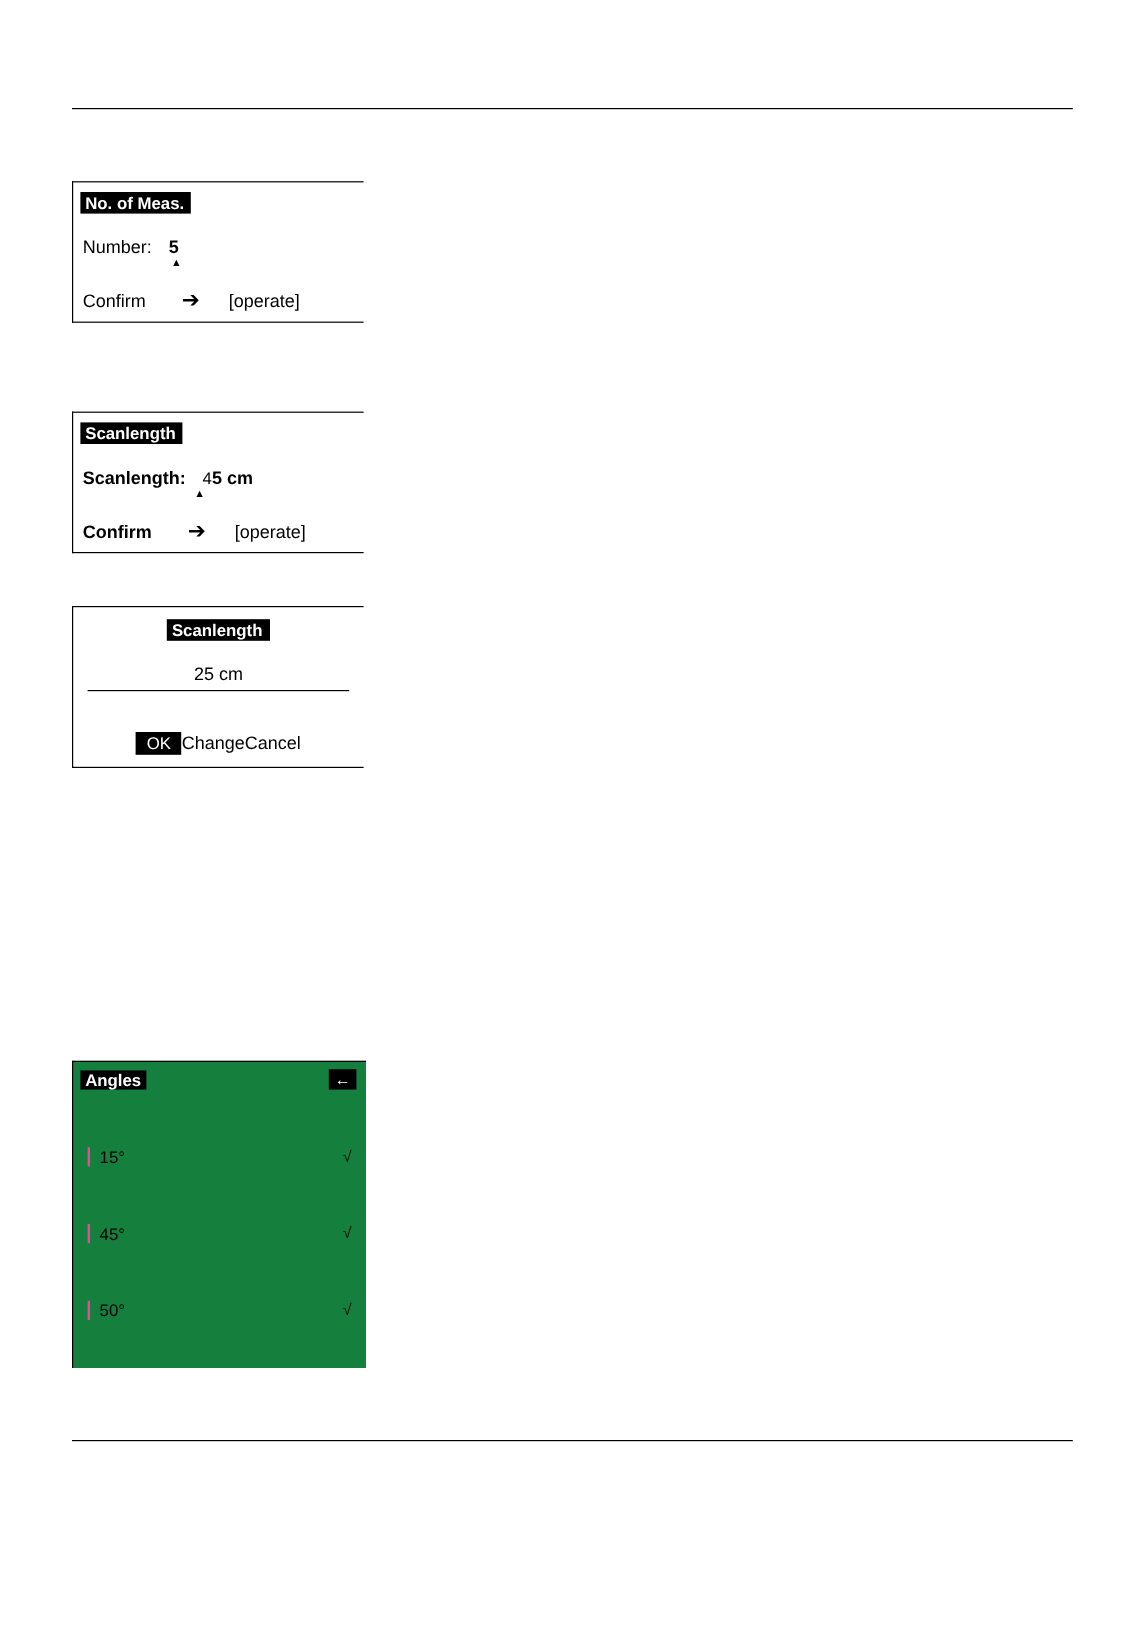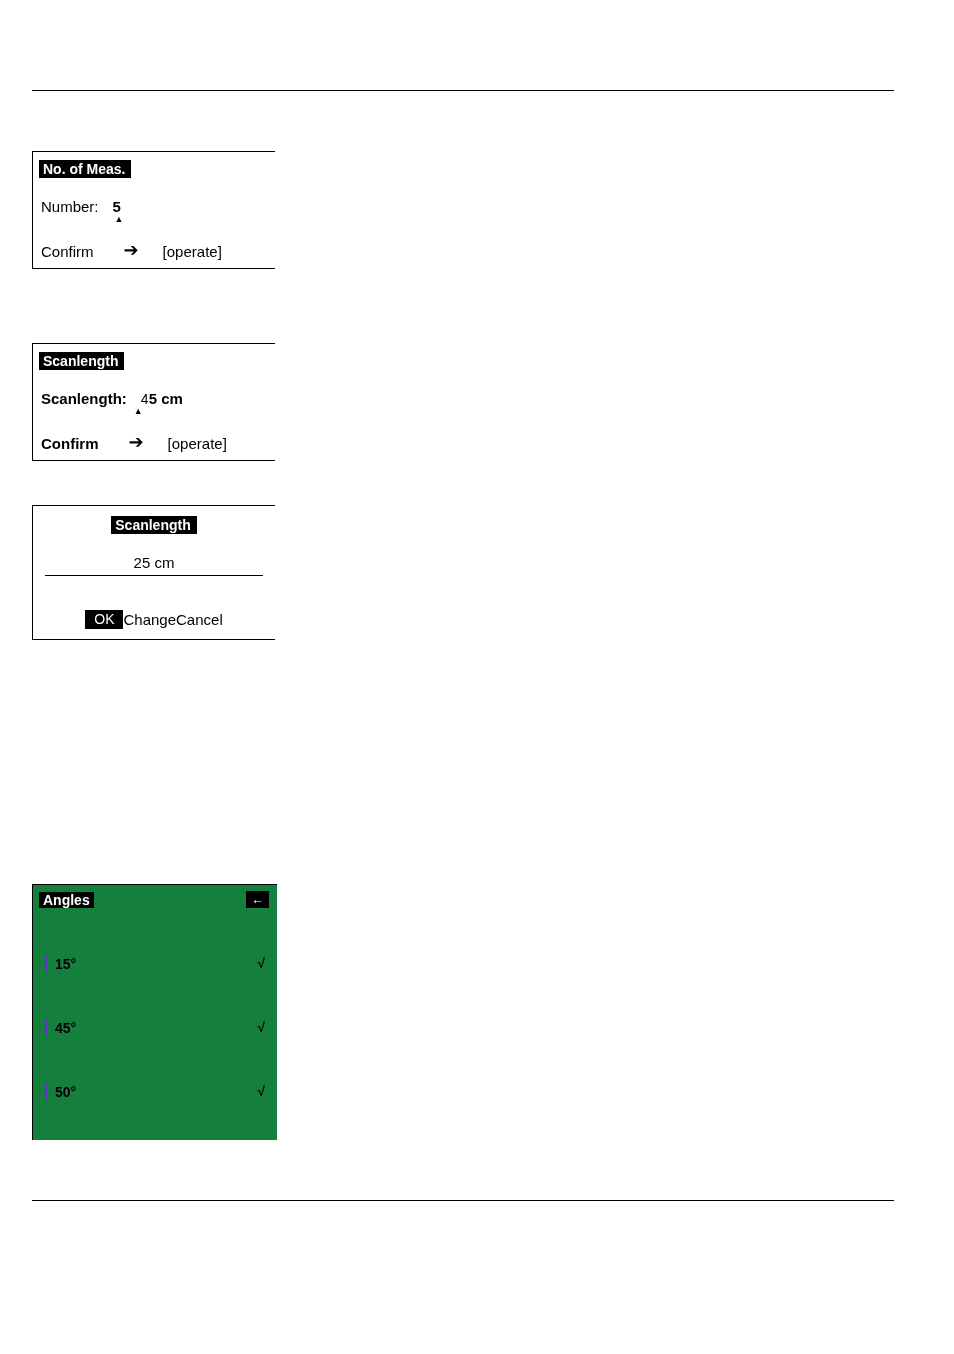--- a/index.html
+++ b/index.html
@@ -5,21 +5,21 @@
   body {
     margin: 0;
     padding: 0;
     background: #fff;
     font-family: Arial, Helvetica, sans-serif;
     font-size: 13px;
     color: #000;
     width: 954px;
   }
   .page {
-    padding: 46px 60px 30px 32px;
+    padding: 46px 60px 30px 60px;
   }
   .header-rule {
     border: none;
     border-top: 1px solid #000;
     margin: 44px 0 0 0;
   }
   .footer-rule {
     border: none;
     border-top: 1px solid #000;
     margin: 60px 0 0 0;
@@ -158,23 +158,23 @@
     line-height: 17px;
   }
   .angles-list {
     padding-left: 6px;
   }
   .angle-row {
     display: flex;
     justify-content: space-between;
     align-items: center;
     font-size: 14px;
-    font-weight: bold;
+    font-weight: normal;
     line-height: 16px;
-    border-left: 2px solid #6d28d9;
+    border-left: 2px solid #ec4899;
     padding-left: 8px;
     margin-top: 48px;
   }
   .check {
     font-family: "Arial Unicode MS", Arial, sans-serif;
     font-size: 13px;
     padding-right: 4px;
   }
 
   .big-gap {

